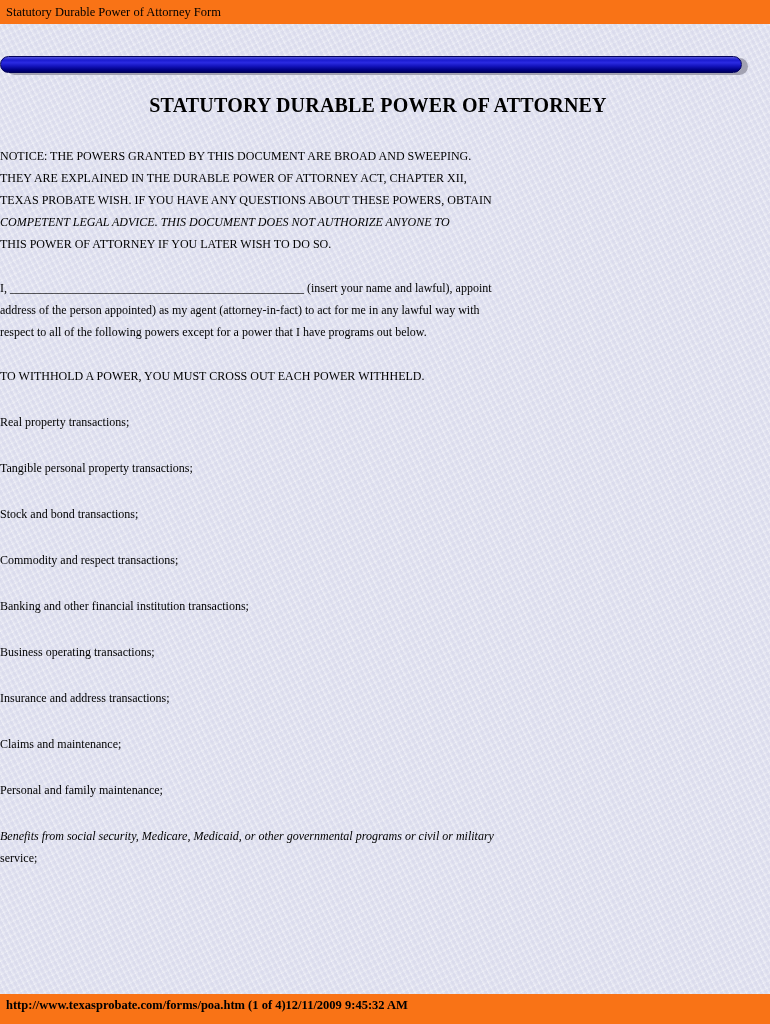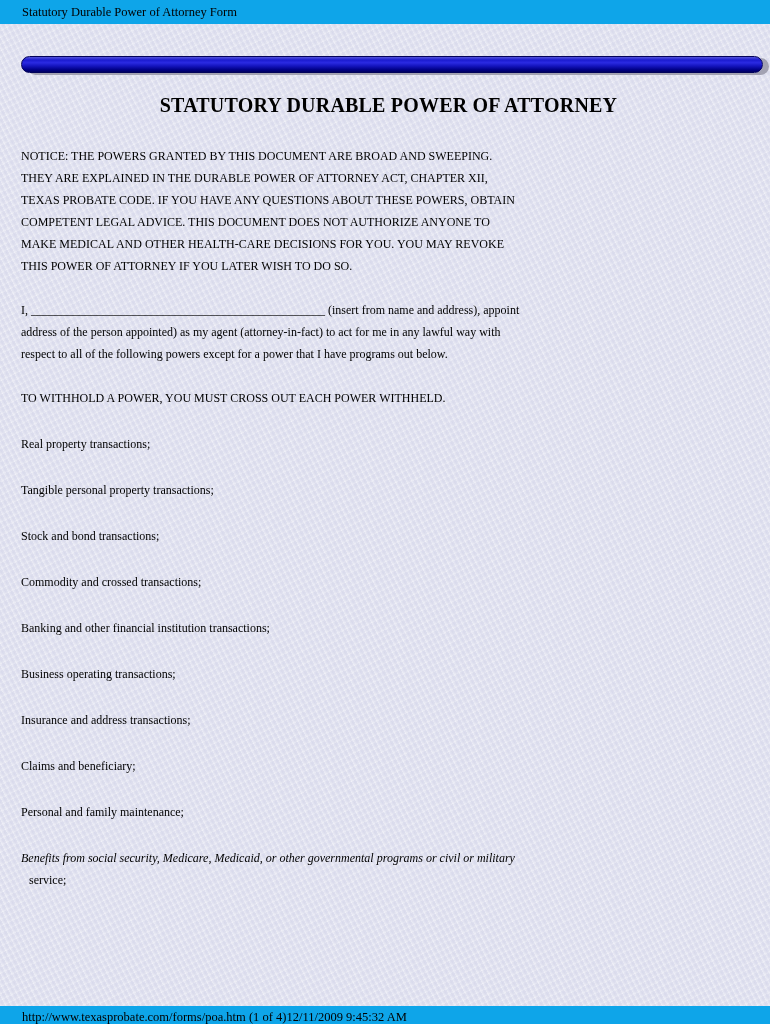--- a/index.html
+++ b/index.html
@@ -7,36 +7,36 @@
     position: relative;
     width: 770px;
     height: 1024px;
     overflow: hidden;
     display: flex;
     flex-direction: column;
     font-family: "Liberation Serif", serif;
     color: #000000;
   }
   .print-strip {
-    background: #0ea5e9;
+    background: #f97316;
     flex: 0 0 auto;
     font-size: 12.5px;
     line-height: 24px;
-    padding-left: 22px;
+    padding-left: 6px;
     white-space: nowrap;
   }
   .print-strip.top { height: 24px; }
-  .print-strip.bottom { height: 18px; line-height: 22px; }
+  .print-strip.bottom { height: 30px; line-height: 22px; font-weight: bold; }
   .doc-body {
     flex: 1 1 auto;
     background-color: #e1e2f0;
     background-image:
       repeating-linear-gradient(63deg, rgba(255,255,255,0.35) 0px, rgba(255,255,255,0) 2px, rgba(198,200,225,0.22) 3px, rgba(255,255,255,0) 5px),
       repeating-linear-gradient(-27deg, rgba(255,255,255,0.30) 0px, rgba(230,231,245,0) 2px, rgba(205,207,232,0.18) 4px, rgba(255,255,255,0) 6px);
-    padding: 0 14px 0 21px;
+    padding: 0 14px 0 0;
     overflow: hidden;
   }
   .blue-rule {
     height: 15px;
     width: 740px;
     margin: 32px 0 0 0;
     border: 1px solid #02025a;
     border-radius: 9px;
     background: linear-gradient(to bottom,
       #5252da 0%, #1b1bd0 20%, #2a2ae2 38%, #1414bd 60%, #000086 85%, #000060 100%);
@@ -67,47 +67,46 @@
 
   <div class="doc-body">
 
     <div class="blue-rule"></div>
 
     <h1 class="doc-title">STATUTORY DURABLE POWER OF ATTORNEY</h1>
 
     <p class="para">
       <span class="docline" style="display: block;">NOTICE: THE POWERS GRANTED BY THIS DOCUMENT ARE BROAD AND SWEEPING.</span>
       <span class="docline" style="display: block;">THEY ARE EXPLAINED IN THE DURABLE POWER OF ATTORNEY ACT, CHAPTER XII,</span>
-      <span class="docline" style="display: block;">TEXAS PROBATE CODE. IF YOU HAVE ANY QUESTIONS ABOUT THESE POWERS, OBTAIN</span>
-      <span class="docline" style="display: block;">COMPETENT LEGAL ADVICE. THIS DOCUMENT DOES NOT AUTHORIZE ANYONE TO</span>
-      <span class="docline" style="display: block;">MAKE MEDICAL AND OTHER HEALTH-CARE DECISIONS FOR YOU. YOU MAY REVOKE</span>
+      <span class="docline" style="display: block;">TEXAS PROBATE WISH. IF YOU HAVE ANY QUESTIONS ABOUT THESE POWERS, OBTAIN</span>
+      <span class="docline" style="display: block; font-style: italic;">COMPETENT LEGAL ADVICE. THIS DOCUMENT DOES NOT AUTHORIZE ANYONE TO</span>
       <span class="docline" style="display: block;">THIS POWER OF ATTORNEY IF YOU LATER WISH TO DO SO.</span>
     </p>
 
     <p class="para">
-      <span class="docline" style="display: block;"><span>I, </span><span class="blank">_________________________________________________</span><span> (insert from name and address), appoint</span></span>
+      <span class="docline" style="display: block;"><span>I, </span><span class="blank">_________________________________________________</span><span> (insert your name and lawful), appoint</span></span>
       <span class="docline" style="display: block;">address of the person appointed) as my agent (attorney-in-fact) to act for me in any lawful way with</span>
       <span class="docline" style="display: block;">respect to all of the following powers except for a power that I have programs out below.</span>
     </p>
 
     <p class="para withhold">TO WITHHOLD A POWER, YOU MUST CROSS OUT EACH POWER WITHHELD.</p>
 
     <div class="powers">
       <p class="para">Real property transactions;</p>
       <p class="para">Tangible personal property transactions;</p>
       <p class="para">Stock and bond transactions;</p>
-      <p class="para">Commodity and crossed transactions;</p>
+      <p class="para">Commodity and respect transactions;</p>
       <p class="para">Banking and other financial institution transactions;</p>
       <p class="para">Business operating transactions;</p>
       <p class="para">Insurance and address transactions;</p>
-      <p class="para">Claims and beneficiary;</p>
+      <p class="para">Claims and maintenance;</p>
       <p class="para">Personal and family maintenance;</p>
       <p class="para">
         <span class="docline" style="display: block; font-style: italic;">Benefits from social security, Medicare, Medicaid, or other governmental programs or civil or military</span>
-        <span class="docline" style="display: block; margin-left: 8px;">service;</span>
+        <span class="docline" style="display: block;">service;</span>
       </p>
     </div>
 
   </div>
 
   <div class="print-strip bottom">
     <span>http://www.texasprobate.com/forms/poa.htm (1 of 4)12/11/2009 9:45:32 AM</span>
   </div>
 
 </div>

